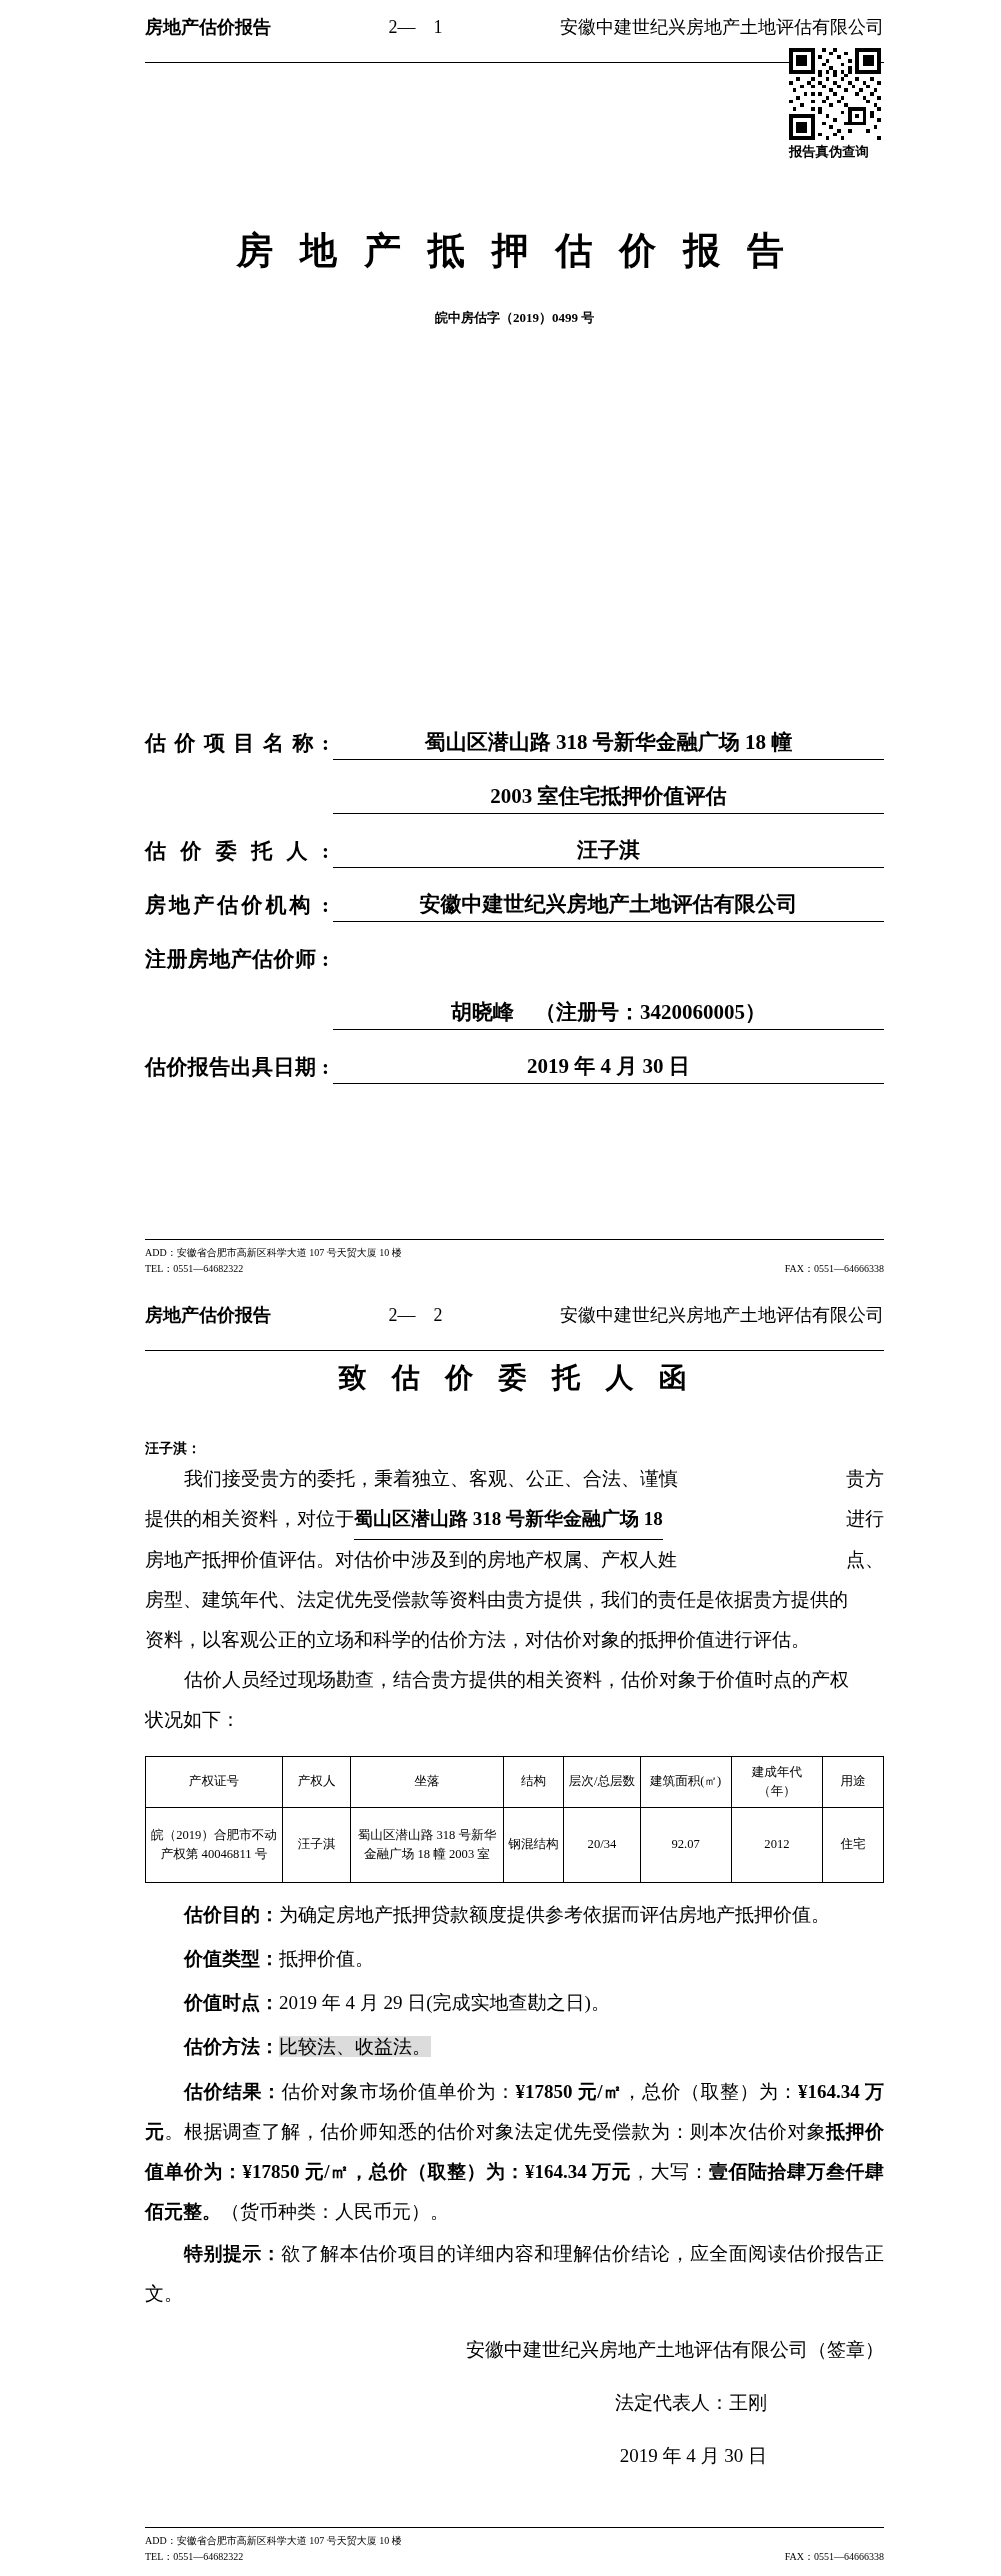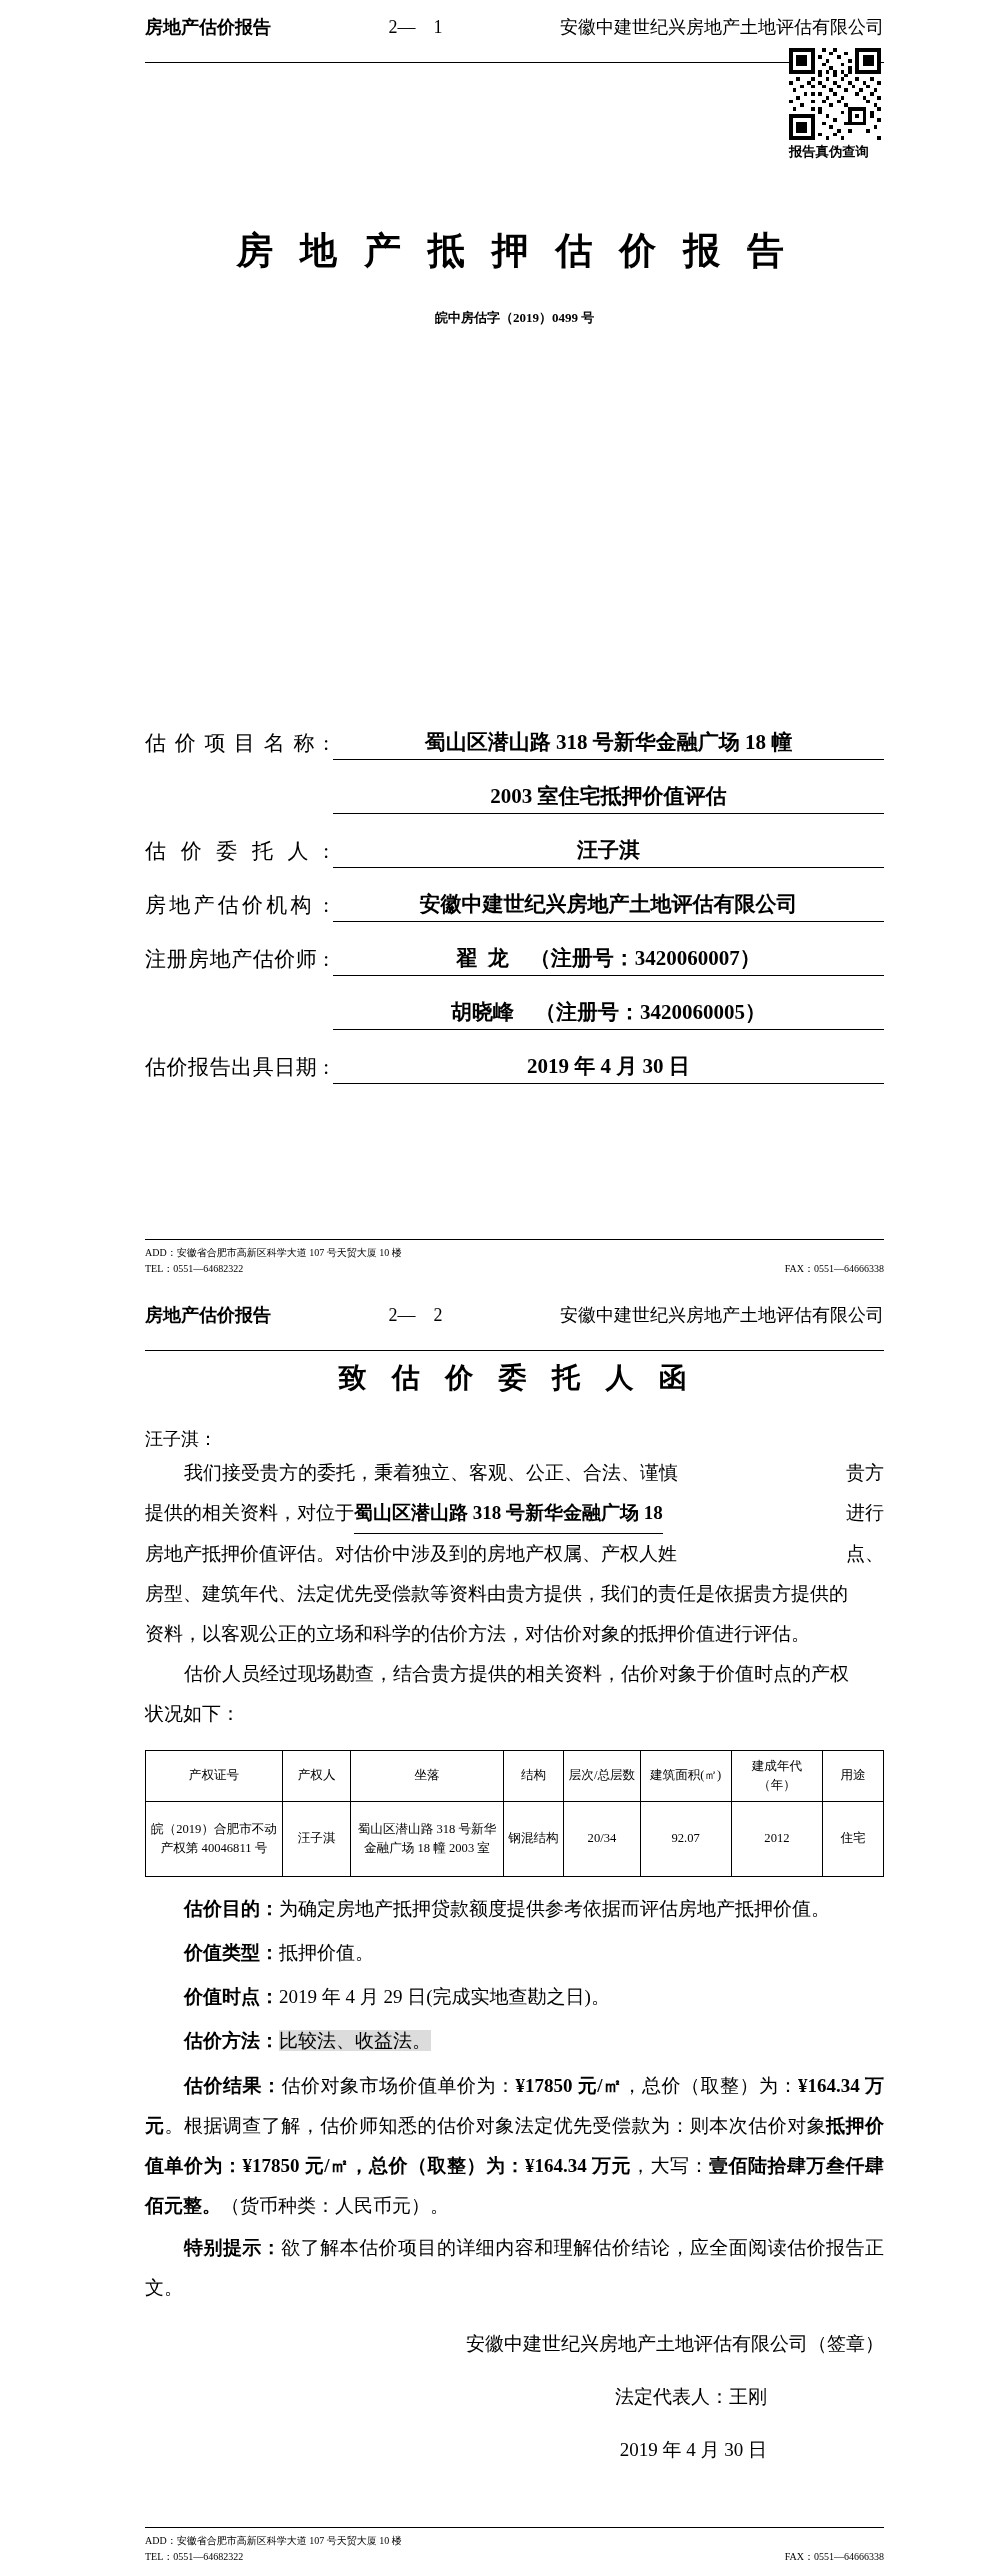--- a/index.html
+++ b/index.html
@@ -14,26 +14,26 @@
   .page-footer { margin-top:auto; border-top:1.9px solid #000; padding:5px 0 11.4px; font-size:10px; line-height:1.6; }
   .footer-row2 { display:flex; justify-content:space-between; }
 
   
   .qr-block { position:absolute; top:48px; right:118px; width:95px; }
   .qr-caption { font-size:13.3px; font-weight:bold; margin-top:1.3px; white-space:nowrap; }
   .doc-title { margin-top:165px; text-align:center; font-size:37px; font-weight:bold; letter-spacing:8.8px; white-space:pre; line-height:1.25; }
   .report-no { margin-top:35px; text-align:center; font-size:13px; font-weight:bold; }
   .form-block { margin-top:379px; }
   .form-row { display:flex; align-items:flex-end; height:54px; }
-  .form-label { width:184px; flex:none; font-size:21px; font-weight:normal; text-align-last:justify; padding-bottom:3.2px; white-space:normal; }
+  .form-label { width:184px; flex:none; font-size:21px; font-weight:bold; text-align-last:justify; padding-bottom:3.2px; white-space:normal; }
   .form-value { flex:1; margin-left:3.8px; font-size:21px; font-weight:bold; text-align:center; border-bottom:1.9px solid #000; padding-bottom:3.2px; white-space:pre; }
 
   
   .letter-title { margin-top:7.6px; text-align:center; font-size:28px; font-weight:bold; white-space:pre; letter-spacing:3.8px; }
-  .salutation { margin-top:29px; font-size:18px; font-weight:normal; line-height:1.5; }
+  .salutation { margin-top:41px; font-size:14px; font-weight:bold; line-height:1.5; }
   .body-text { font-size:19px; line-height:40px; }
   .p-line { display:flex; white-space:pre; }
   .p-line .fill { flex:1; }
   .ind { padding-left:39px; }
   .bold-u { font-weight:bold; border-bottom:1.3px solid #000; }
   .par { font-size:19px; line-height:40px; text-align:justify; text-indent:39px; margin-top:2.5px; }
   .b { font-weight:bold; }
   .hl { background:#dcdcdc; }
   .items { margin-top:10px; }
   .item-line { font-size:19px; line-height:44px; text-indent:39px; white-space:pre-wrap; }
@@ -95,21 +95,20 @@
     <div class="form-row">
       <span class="form-label">估 价 委 托 人 :</span>
       <span class="form-value">汪子淇</span>
     </div>
     <div class="form-row">
       <span class="form-label">房地产估价机构 :</span>
       <span class="form-value">安徽中建世纪兴房地产土地评估有限公司</span>
     </div>
     <div class="form-row">
       <span class="form-label">注册房地产估价师 :</span>
-      <span class="form-value">翟  龙    （注册号：3420060007）</span>
     </div>
     <div class="form-row">
       <span class="form-label"></span>
       <span class="form-value">胡晓峰    （注册号：3420060005）</span>
     </div>
     <div class="form-row">
       <span class="form-label">估价报告出具日期 :</span>
       <span class="form-value">2019 年 4 月 30 日</span>
     </div>
   </div>

